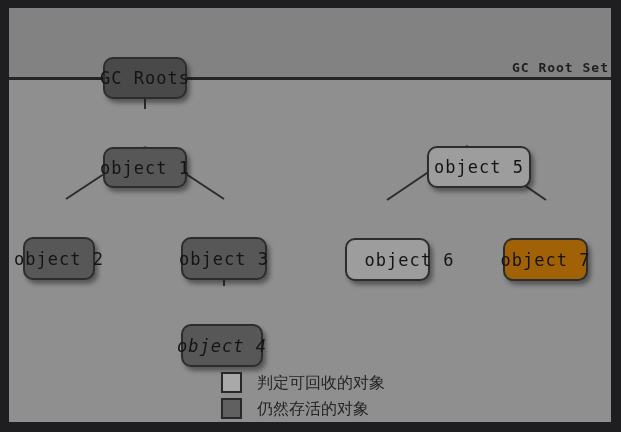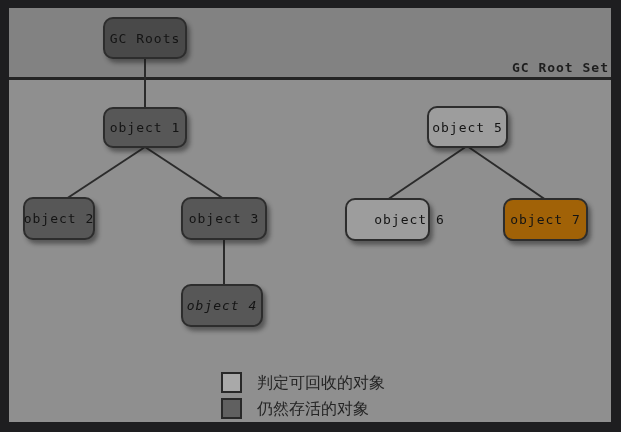--- a/index.html
+++ b/index.html
@@ -51,31 +51,32 @@
   .node {
     position: absolute;
     box-sizing: border-box;
     border: 2px solid #2d2d2d;
     border-radius: 10px;
     box-shadow: 3px 4px 4px rgba(22,22,22,0.45);
     display: flex;
     align-items: center;
     justify-content: center;
     font-family: "DejaVu Sans Mono", monospace;
-    font-size: 13px;
+    font-size: 17px;
     letter-spacing: 1px;
     color: #141414;
     white-space: nowrap;
+    margin-top: 40px;
   }
   .n-gc      { left: 94px;  top: 9px;   width: 84px; height: 42px; }
   .n-obj1    { left: 94px;  top: 99px;  width: 84px; height: 41px; }
   .n-obj2    { left: 14px;  top: 189px; width: 72px; height: 43px; }
   .n-obj3    { left: 172px; top: 189px; width: 86px; height: 43px; }
   .n-obj4    { left: 172px; top: 276px; width: 82px; height: 43px; font-style: italic; }
-  .n-obj5    { left: 418px; top: 98px;  width: 81px; height: 42px; }
+  .n-obj5    { left: 418px; top: 98px;  width: 104px; height: 42px; }
   .n-obj6    { left: 336px; top: 190px; width: 85px; height: 43px; }
   .n-obj7    { left: 494px; top: 190px; width: 85px; height: 43px; }
   .legend {
     position: absolute;
     left: 212px; top: 364px;
   }
   .legend-row {
     display: flex;
     align-items: center;
     height: 21px;

